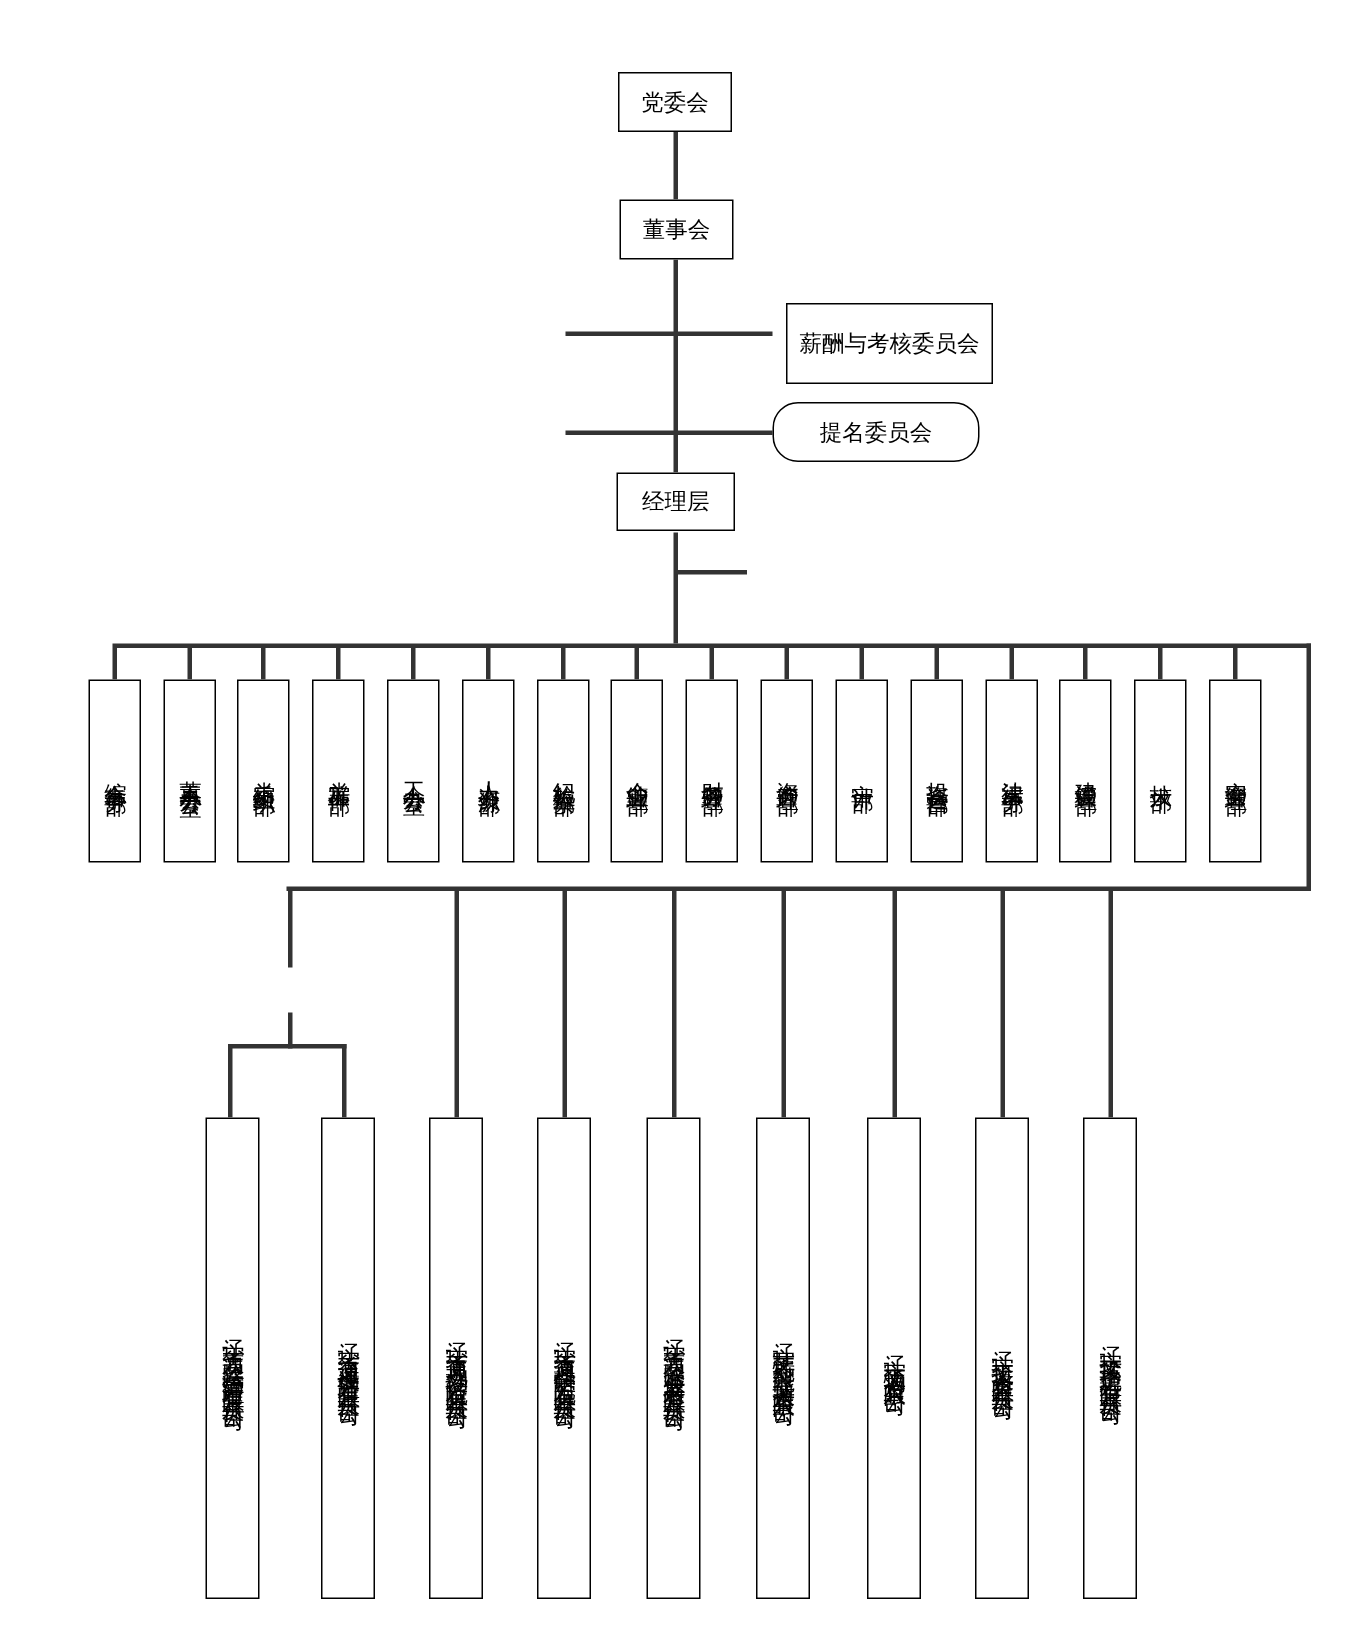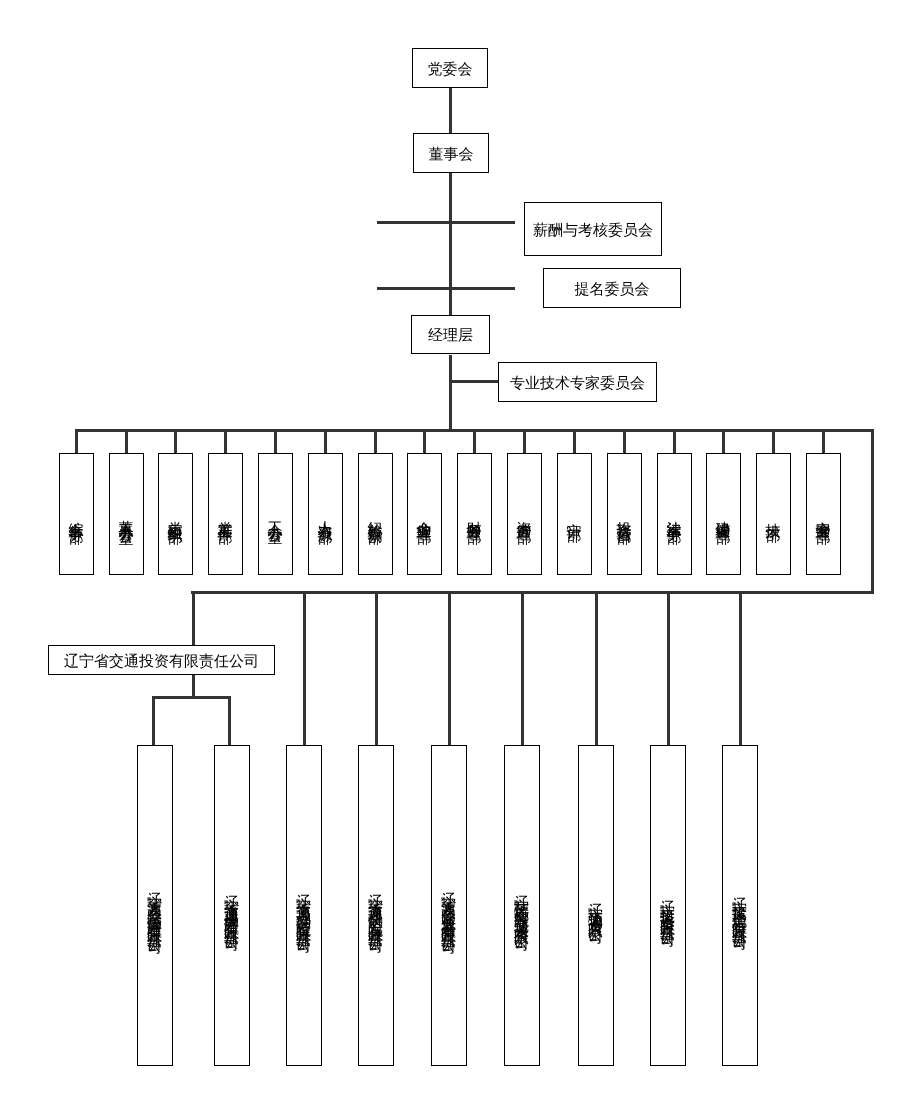--- a/index.html
+++ b/index.html
@@ -80,28 +80,25 @@
 
   <div class="box" style="left:412px;top:48px;width:76px;height:40px;">
     <span>党委会</span>
   </div>
   <div class="box" style="left:413px;top:133px;width:76px;height:40px;">
     <span>董事会</span>
   </div>
   <div class="box" style="left:492px;top:202px;width:138px;height:54px;margin-left:32px;">
     <span>薪酬与考核委员会</span>
   </div>
-  <div class="box" style="left:543px;top:268px;width:138px;height:40px;">
+  <div class="box" style="left:515px;top:268px;width:138px;height:40px;border-radius:17px;">
     <span>提名委员会</span>
   </div>
   <div class="box" style="left:411px;top:315px;width:79px;height:39px;">
     <span>经理层</span>
-  </div>
-  <div class="box" style="left:498px;top:362px;width:159px;height:40px;">
-    <span>专业技术专家委员会</span>
   </div>
 
   <div class="box dept" style="left:59px;top:453px;width:35px;height:122px;">
     <span class="vtext">综合事务部</span>
   </div>
   <div class="box dept" style="left:109px;top:453px;width:35px;height:122px;">
     <span class="vtext">董事会办公室</span>
   </div>
   <div class="box dept" style="left:158px;top:453px;width:35px;height:122px;">
     <span class="vtext">党委组织部</span>
@@ -139,23 +136,20 @@
   <div class="box dept" style="left:706px;top:453px;width:35px;height:122px;">
     <span class="vtext">建设管理部</span>
   </div>
   <div class="box dept" style="left:756px;top:453px;width:35px;height:122px;">
     <span class="vtext">技术部</span>
   </div>
   <div class="box dept" style="left:806px;top:453px;width:35px;height:122px;">
     <span class="vtext">安全管理部</span>
   </div>
 
-  <div class="box" style="left:48px;top:645px;width:227px;height:30px;">
-    <span>辽宁省交通投资有限责任公司</span>
-  </div>
 
   <div class="box sub" style="left:137px;top:745px;width:36px;height:321px;">
     <span class="vtext">辽宁省高速公路运营管理有限责任公司</span>
   </div>
   <div class="box sub" style="left:214px;top:745px;width:36px;height:321px;">
     <span class="vtext">辽宁省交通建设管理有限责任公司</span>
   </div>
   <div class="box sub" style="left:286px;top:745px;width:36px;height:321px;">
     <span class="vtext">辽宁省交通规划设计院有限责任公司</span>
   </div>

